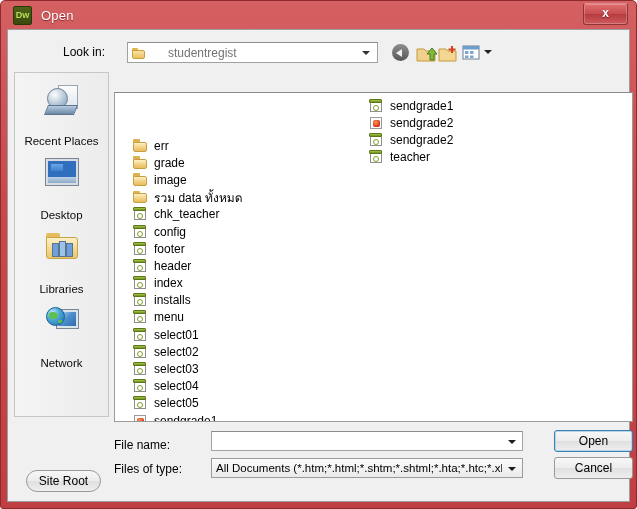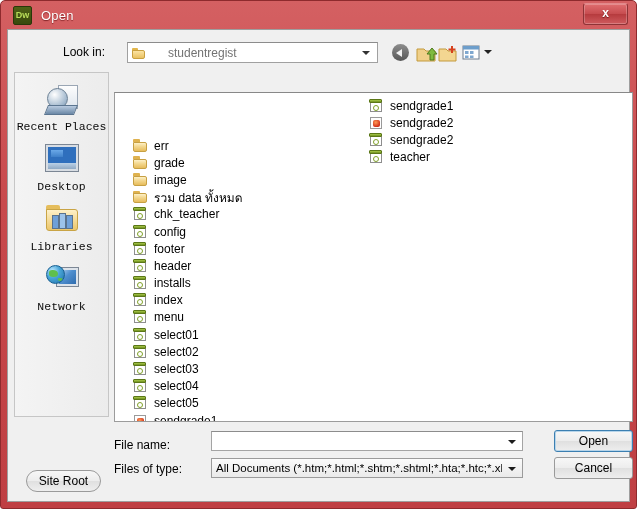--- a/index.html
+++ b/index.html
@@ -183,22 +183,21 @@
   .place {
     width: 100%;
     text-align: center;
     margin-top: 12px;
     cursor: pointer;
   }
   .place-label {
     font-size: 11.5px;
     color: #0b0b0b;
     display: block;
-    margin-top: 1px;
-    font-family: Liberation Mono, monospace;
+    margin-top: 16px;
   }
   .place-ic { height: 34px; position: relative; }
 
   .ic-recent {
     width: 32px; height: 30px;
     margin: 0 auto;
     position: relative;
   }
   .ic-recent .pg {
     position: absolute; right: 0; top: 0;
@@ -681,28 +680,28 @@
                 <span class="page"></span>
                 <span class="bar"></span>
               </span>
               <span class="fname">header</span>
             </div>
             <div class="fitem">
               <span class="ic-dwdoc">
                 <span class="page"></span>
                 <span class="bar"></span>
               </span>
+              <span class="fname">index</span>
+            </div>
+            <div class="fitem">
+              <span class="ic-dwdoc">
+                <span class="page"></span>
+                <span class="bar"></span>
+              </span>
               <span class="fname">installs</span>
-            </div>
-            <div class="fitem">
-              <span class="ic-dwdoc">
-                <span class="page"></span>
-                <span class="bar"></span>
-              </span>
-              <span class="fname">index</span>
             </div>
             <div class="fitem">
               <span class="ic-dwdoc">
                 <span class="page"></span>
                 <span class="bar"></span>
               </span>
               <span class="fname">menu</span>
             </div>
             <div class="fitem">
               <span class="ic-dwdoc">

